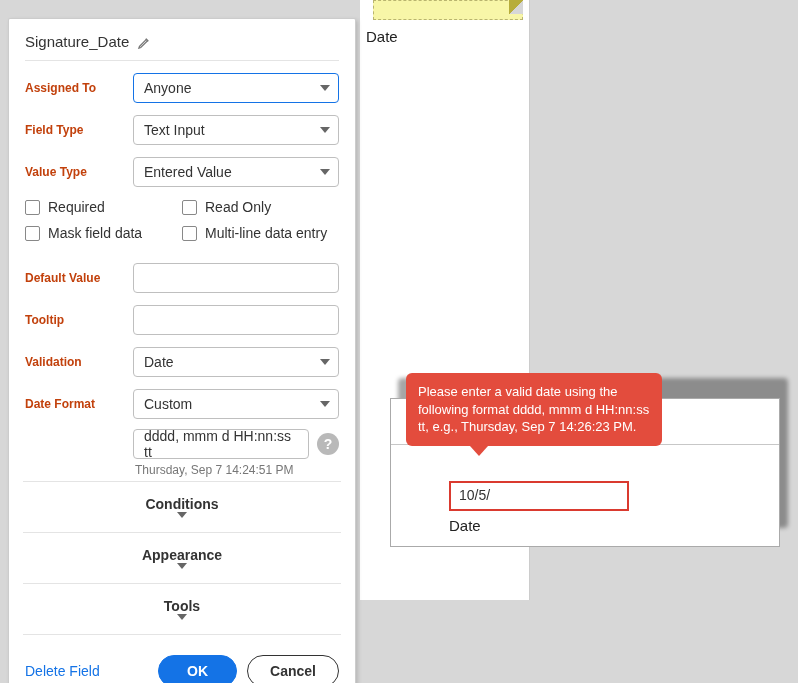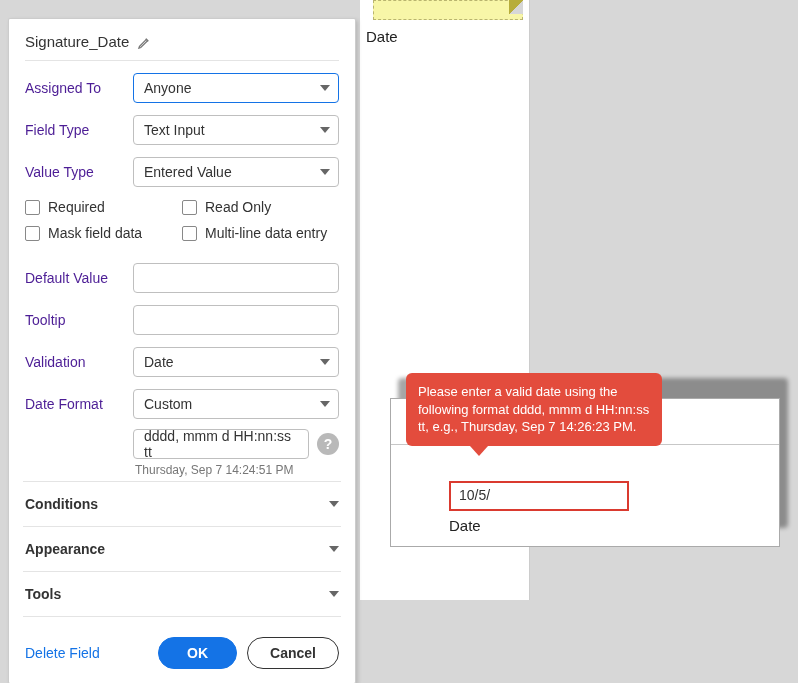--- a/index.html
+++ b/index.html
@@ -57,23 +57,23 @@
     margin-bottom: 12px;
   }
   .panel-title { font-size:15px; color:#333; }
   .pencil svg { width:15px; height:15px; display:block; }
   .row {
     display:flex; align-items:center;
     margin-bottom: 12px;
   }
   .label {
     width: 108px;
-    font-size: 14px;
-    font-weight: 400;
-    color:#4c1d95;
+    font-size: 12px;
+    font-weight: 700;
+    color:#c2410c;
   }
   .select, .input {
     flex:1;
     height: 30px;
     border:1px solid #bfbfbf;
     border-radius:4px;
     padding: 0 10px;
     font-size:14px;
     color:#333;
     background:#fff;
@@ -119,20 +119,21 @@
     font-size:12px; color:#777;
     margin-top:4px;
     margin-bottom:0;
   }
   .divider { border-top:1px solid #e4e4e4; margin: 4px -2px; }
   .section-row {
     display:flex; align-items:center; justify-content:space-between;
     padding:10px 0;
     font-size:14px; font-weight:600; color:#333;
     cursor:pointer;
+    flex-direction:column;
   }
   .section-chev {
     width:0;height:0;
     border-left:5px solid transparent;
     border-right:5px solid transparent;
     border-top:6px solid #666;
   }
   .footer {
     display:flex; align-items:center; justify-content:space-between;
     padding-top:16px;

